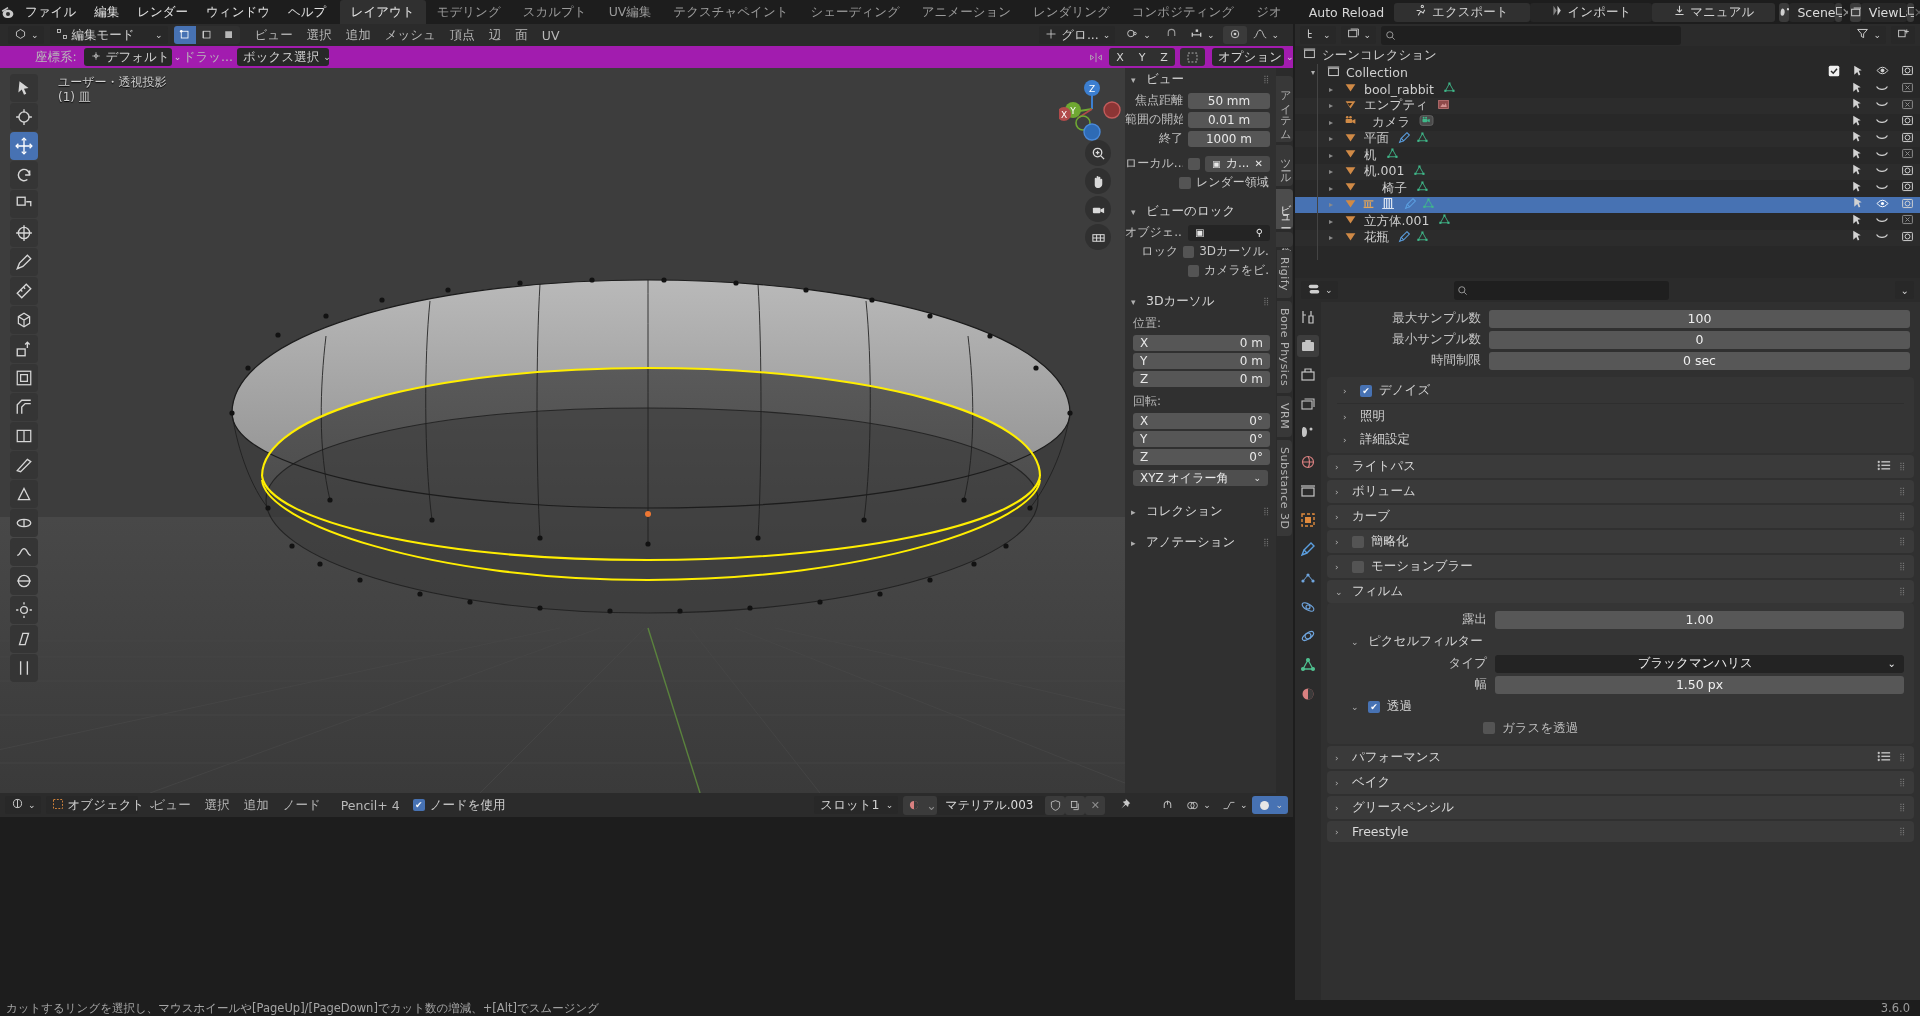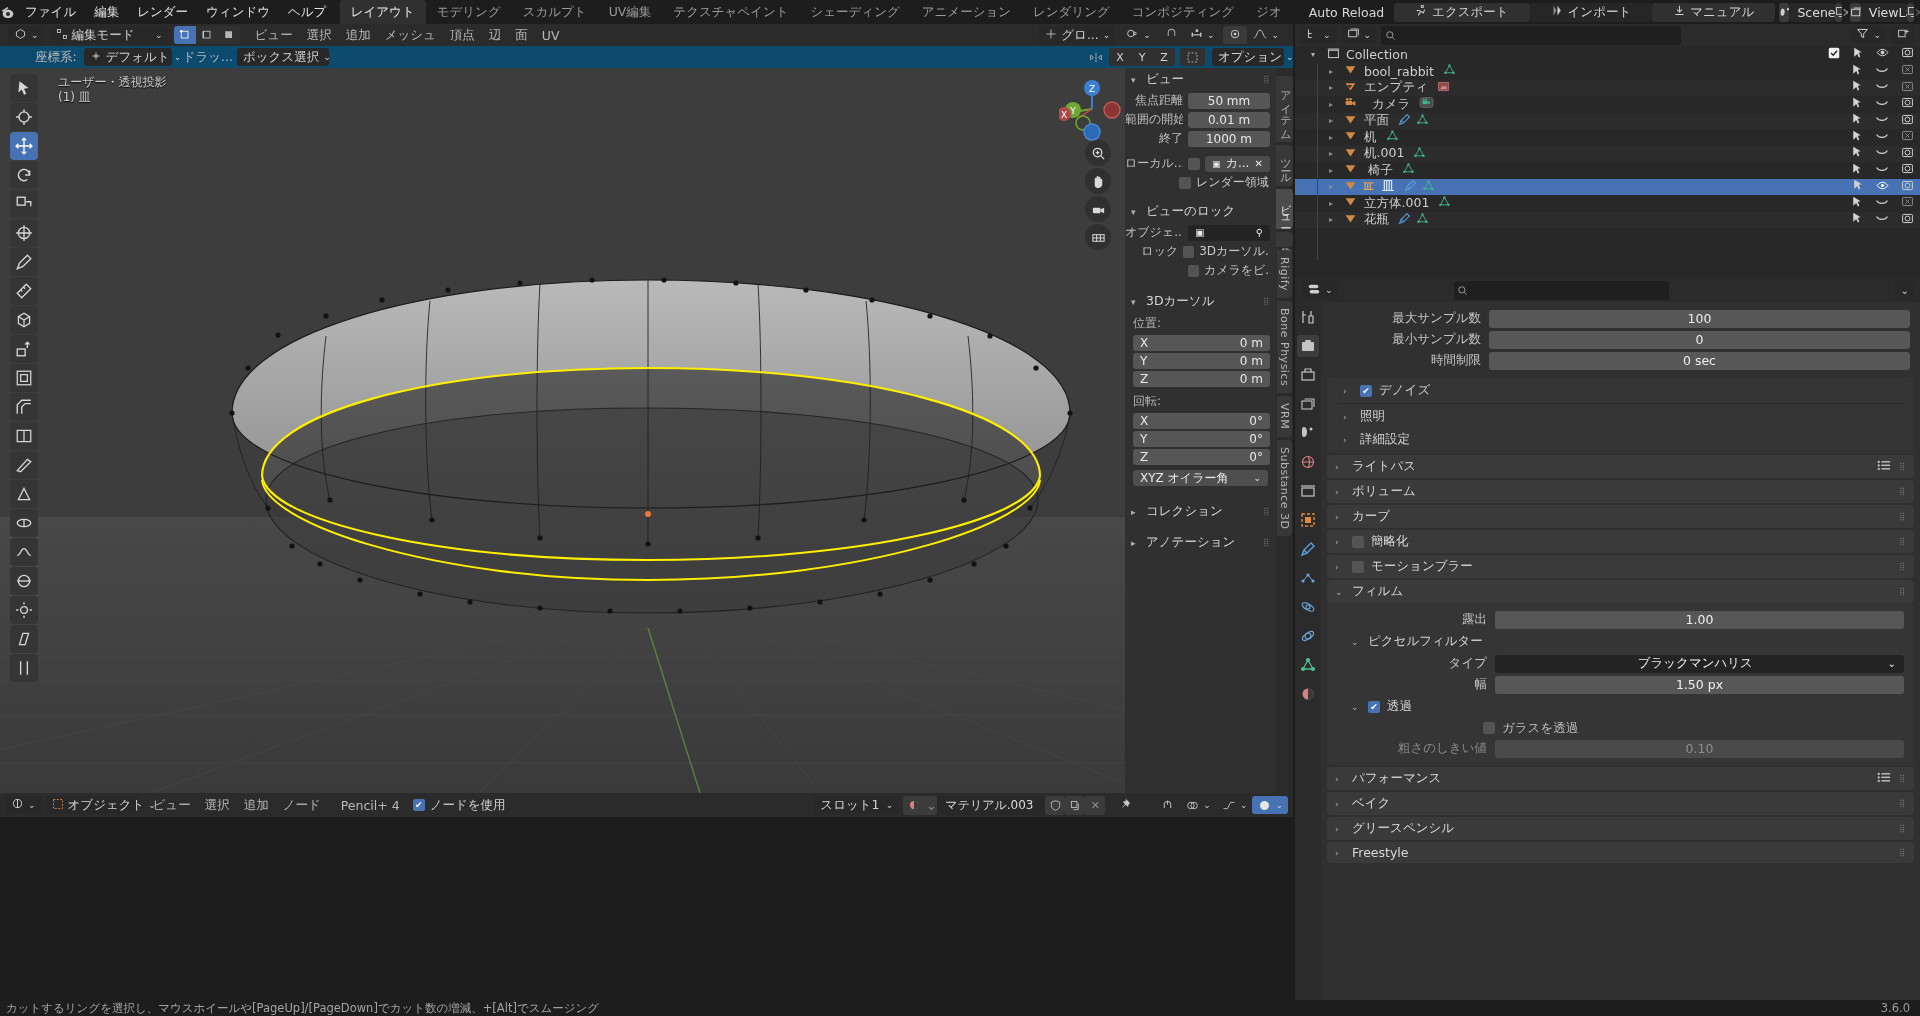--- a/index.html
+++ b/index.html
@@ -18,21 +18,21 @@
     border-radius:3px; color:#d2d2d2; font-size:12.5px; white-space:nowrap; }
   .tb-plain{ color:#d7d7d7; font-size:12.5px; padding:0 8px; white-space:nowrap;}
   .field{ height:19px; display:flex; align-items:center; background:#282828; border-radius:3px; overflow:hidden;}
   .field .ic{ width:26px; height:19px; background:#3b3b3b; display:flex; align-items:center; justify-content:center;}
   .field .txt{ padding:0 8px; color:#dcdcdc; font-size:12.5px; }
   .field .tail{ width:20px; height:19px; display:flex;align-items:center;justify-content:center; color:#8d8d8d;}
 
   
   .vheader{ position:absolute; left:0; top:24px; width:1293px; height:22px; background:#2b2b2b;
     display:flex; align-items:center; }
-  .vheader2{ position:absolute; left:0; top:46px; width:1293px; height:22px; background:#0c4a6e;
+  .vheader2{ position:absolute; left:0; top:46px; width:1293px; height:22px; background:#a21caf;
     display:flex; align-items:center; }
   .hdr-btn{ height:18px; display:flex; align-items:center; gap:3px; padding:0 6px; color:#ccc;
     border-radius:3px; font-size:12.5px; white-space:nowrap;}
   .hdr-drop{ height:18px; display:flex;align-items:center; gap:4px; padding:0 5px 0 6px;
      background:#282828; border-radius:3px; color:#d2d2d2; font-size:12.5px; white-space:nowrap;}
   .seg{ display:flex; height:18px; border-radius:3px; overflow:hidden;}
   .seg > div{ width:22px; height:18px; background:#303030; display:flex;align-items:center;justify-content:center;}
   .seg > div.on{ background:#4772b3; }
   .hdr-lbl{ color:#b9b9b9; padding:0 7px; font-size:12.5px; white-space:nowrap;}
 
@@ -888,20 +888,30 @@
         <svg width="13" height="13" viewBox="0 0 16 16">
             <g stroke="#cfcfcf" stroke-width="1.1" fill="none">
               <rect x="2" y="4" width="8" height="8"></rect>
               <path d="M12 3v5M9.5 5.5h5"></path>
             </g>
           </svg></span>
     </div>
   </div>
 
   <div class="outliner">
+    <div class="ol-row" style="padding-left:8px;gap:6px;height:18px">
+      <span>
+        <svg width="13" height="13" viewBox="0 0 16 16">
+            <g fill="none" stroke="#c9c9c9" stroke-width="1.2">
+              <rect x="2" y="4" width="12" height="9"></rect>
+              <path d="M1 2.5h14"></path>
+            </g>
+          </svg></span>
+      <span>シーンコレクション</span>
+    </div>
 
     <div class="ol-row" style="padding-left:16px;gap:6px;height:17px">
       <span class="tri" style="font-size:8px">▾</span>
       <span>
         <svg width="13" height="13" viewBox="0 0 16 16">
             <g fill="none" stroke="#cfcfcf" stroke-width="1.2">
               <rect x="2" y="4" width="12" height="9"></rect>
               <path d="M1 2.5h14"></path>
             </g>
           </svg></span>
@@ -1133,21 +1143,21 @@
                   <circle cx="8" cy="8" r="3"></circle>
                 </g>
               </svg></span>
           </span>
         </div>
         <div class="ol-row" style="padding-left: 34px; gap: 5px;">
           <span class="tri" style="font-size:8px;color:#8b8b8b">▸</span>
           <span><svg width="13" height="13" viewBox="0 0 16 16">
               <path d="M2 4h12L8 13z" fill="#d08a46"></path>
             </svg></span>
-          <span style="margin-left:6px">椅子</span>
+          <span style="margin-left:20px">椅子</span>
           <span style="margin-left:4px;display:flex;gap:5px;align-items:center">
             <span><svg width="13" height="13" viewBox="0 0 16 16">
                 <g stroke="#3fb98a" stroke-width="1.1" fill="none">
                   <path d="M8 3L3 12h10z"></path>
                 </g>
                 <g fill="#3fb98a">
                   <rect x="6.6" y="1.8" width="2.6" height="2.6"></rect>
                   <rect x="1.6" y="10.8" width="2.6" height="2.6"></rect>
                   <rect x="11.6" y="10.8" width="2.6" height="2.6"></rect>
                 </g>
@@ -1534,24 +1544,20 @@
         <span class="chk on" style="display:flex;align-items:center;justify-content:center;color:#fff;font-size:9px">✔</span>
         <span>透過</span>
       </div>
       <div class="pr-row">
         <div class="pr-lbl" style="width:148px"></div>
         <div style="display:flex;align-items:center;gap:7px;flex:1">
           <span class="chk"></span>
           <span style="color:#bdbdbd;font-size:12.5px">ガラスを透過</span>
         </div>
       </div>
-      <div class="pr-row">
-        <div class="pr-lbl" style="color:#8b8b8b">粗さのしきい値</div>
-        <div class="pr-val dim">0.10</div>
-      </div>
     </div>
 
     <div class="pr-panel">
       <span class="tri">›</span>
       <span>パフォーマンス</span>
       <span style="margin-left:auto;display:flex;gap:8px;align-items:center">
         <span>
           <svg width="14" height="11" viewBox="0 0 16 12">
               <g fill="#c0c0c0">
                 <circle cx="2" cy="2" r="1.3"></circle>

